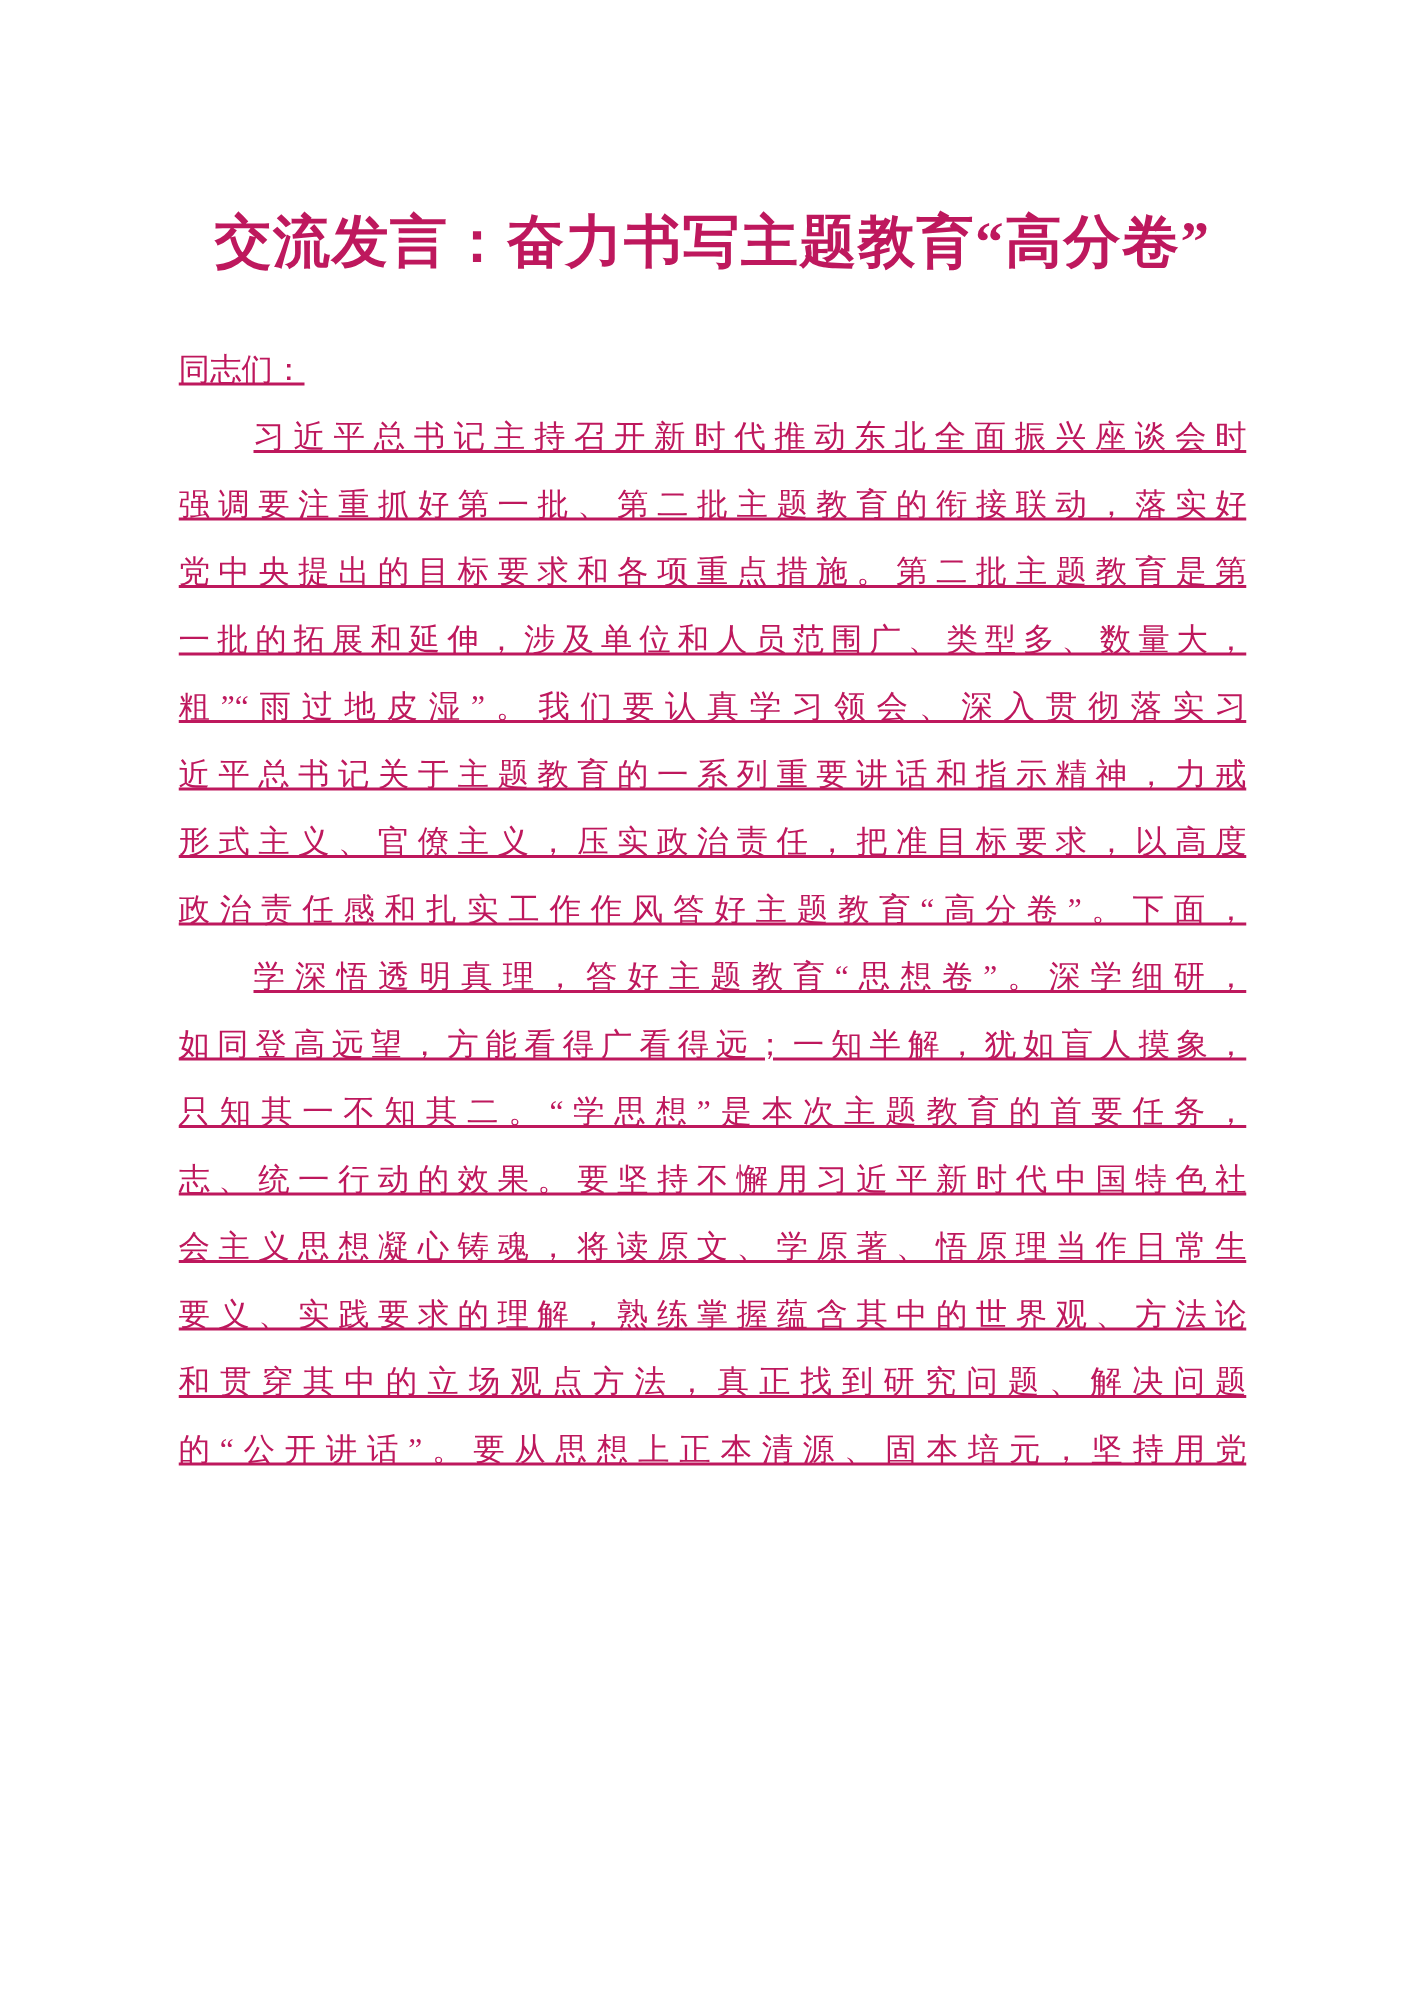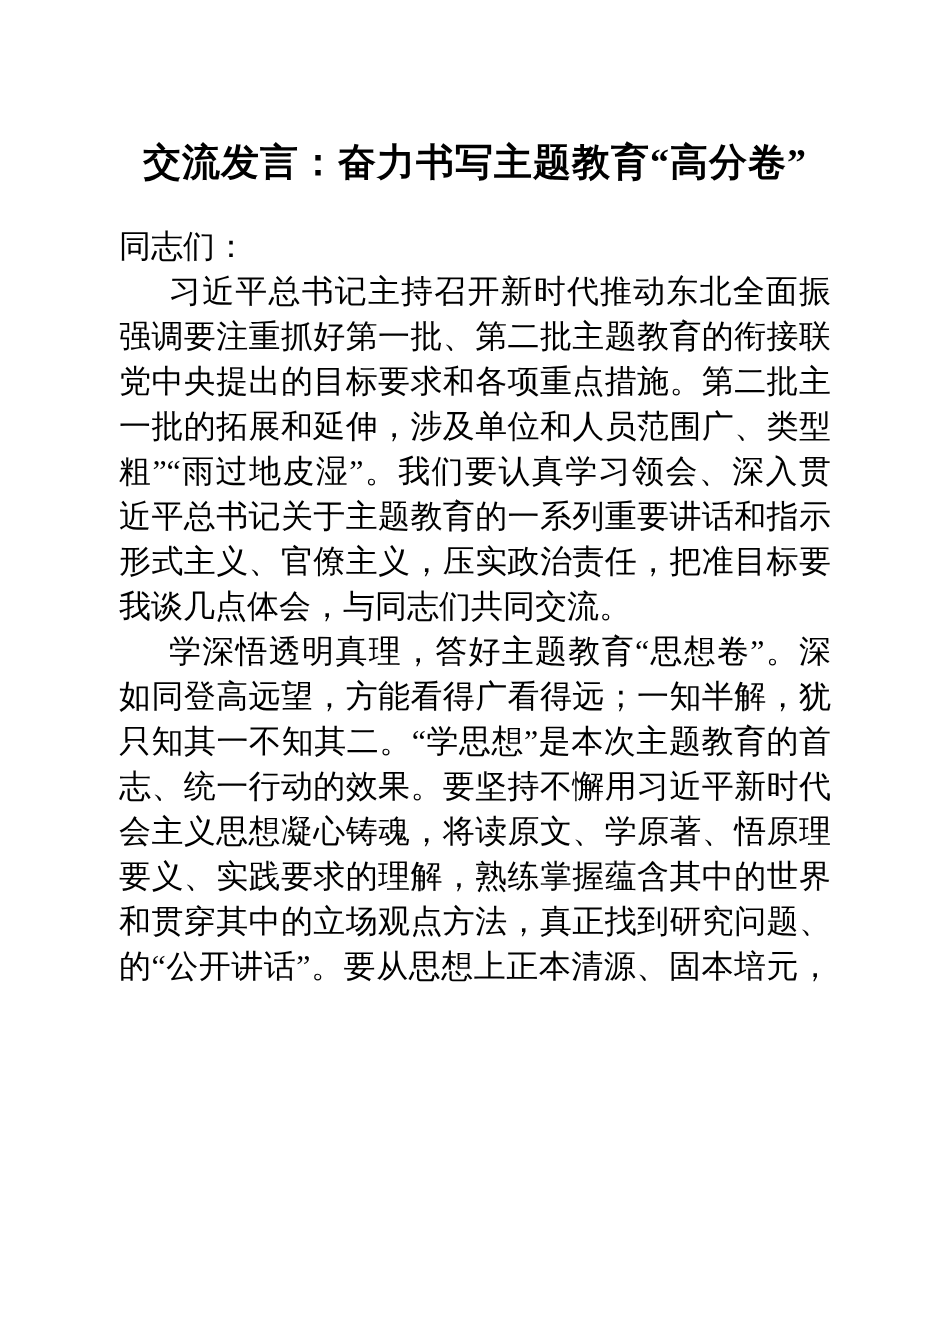--- a/index.html
+++ b/index.html
@@ -7,35 +7,36 @@
     padding: 0;
     background: #ffffff;
   }
   .page {
     position: relative;
     width: 950px;
     height: 1344px;
     background: #ffffff;
     overflow: hidden;
     font-family: "Liberation Serif", "DejaVu Serif", serif;
-    color: #000000;
+    color: #be185d;
   }
   .doc-title {
     margin: 138px 75px 0 75px;
     line-height: 48px;
     font-size: 38px;
     font-weight: bold;
     text-align: center;
     letter-spacing: 1px;
     white-space: nowrap;
   }
   .doc-body {
     margin: 38px 119px 0 119px;
     width: 712px;
-    font-size: 32px;
+    font-size: 21px;
+    text-decoration: underline;
   }
   .line {
     height: 45px;
     line-height: 45px;
     text-align: justify;
     text-align-last: justify;
     text-justify: inter-character;
     overflow: hidden;
   }
   .line.salutation {
@@ -58,21 +59,21 @@
     <div class="line salutation">同志们：</div>
 
     <div id="paragraphs">
         <div class="line indent">习近平总书记主持召开新时代推动东北全面振兴座谈会时</div>
         <div class="line">强调要注重抓好第一批、第二批主题教育的衔接联动，落实好</div>
         <div class="line">党中央提出的目标要求和各项重点措施。第二批主题教育是第</div>
         <div class="line">一批的拓展和延伸，涉及单位和人员范围广、类型多、数量大，</div>
         <div class="line">粗”“雨过地皮湿”。我们要认真学习领会、深入贯彻落实习</div>
         <div class="line">近平总书记关于主题教育的一系列重要讲话和指示精神，力戒</div>
         <div class="line">形式主义、官僚主义，压实政治责任，把准目标要求，以高度</div>
-        <div class="line para-end">我谈几点体会，与同志们共同交流。</div>
+        <div class="line">政治责任感和扎实工作作风答好主题教育“高分卷”。下面，</div>
         <div class="line indent">学深悟透明真理，答好主题教育“思想卷”。深学细研，</div>
         <div class="line">如同登高远望，方能看得广看得远；一知半解，犹如盲人摸象，</div>
         <div class="line">只知其一不知其二。“学思想”是本次主题教育的首要任务，</div>
         <div class="line">志、统一行动的效果。要坚持不懈用习近平新时代中国特色社</div>
         <div class="line">会主义思想凝心铸魂，将读原文、学原著、悟原理当作日常生</div>
         <div class="line">要义、实践要求的理解，熟练掌握蕴含其中的世界观、方法论</div>
         <div class="line">和贯穿其中的立场观点方法，真正找到研究问题、解决问题</div>
         <div class="line">的“公开讲话”。要从思想上正本清源、固本培元，坚持用党</div>
       </div>
   </div>

